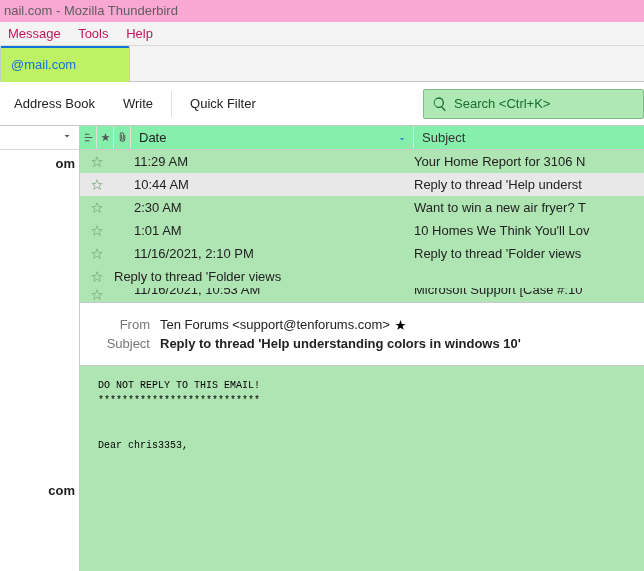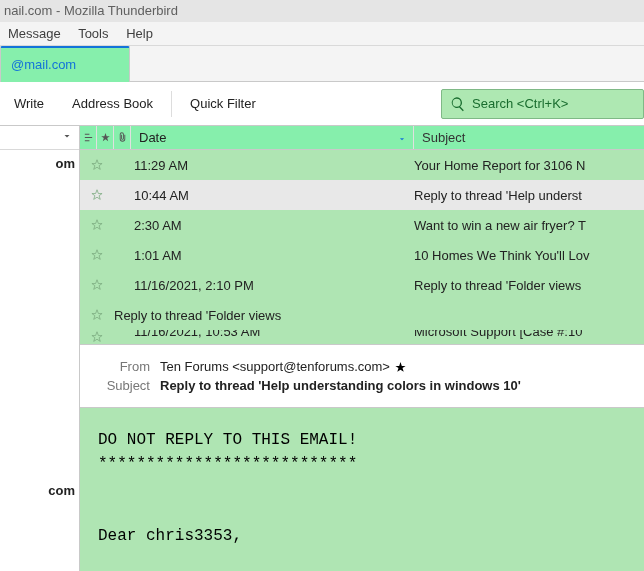--- a/index.html
+++ b/index.html
@@ -1,80 +1,80 @@
 <!DOCTYPE html>
 <html><head>
 <meta charset="utf-8">
 <style>
   *{box-sizing:border-box;margin:0;padding:0;font-family:"Segoe UI",Arial,sans-serif;font-size:13px;color:#222}
   body{width:644px;height:571px;overflow:hidden;background:#fff;position:relative}
-  .titlebar{height:22px;background:#e5e5e5;padding-left:4px;line-height:22px;color:#5f5f5f;font-size:13px}
+  .titlebar{height:22px;background:#f9a8d4;padding-left:4px;line-height:22px;color:#5f5f5f;font-size:13px}
   .menubar{height:24px;background:#f4f4f4;border-bottom:1px solid #d9d9d9;padding-left:8px;line-height:24px}
-  .menubar span{margin-right:14px;color:#404040;text-decoration:underline dotted transparent;cursor:default}
+  .menubar span{margin-right:14px;color:#be185d;text-decoration:underline dotted transparent;cursor:default}
   .menubar span::first-letter{text-decoration:underline}
   .tabstrip{height:36px;background:#f4f4f4;border-bottom:1px solid #c9c9c9;position:relative}
-  .tab{position:absolute;left:0;top:0;height:36px;width:130px;background:#86efac;border:1px solid #c9c9c9;border-bottom:none;border-top:2px solid #1373d9;border-radius:2px 2px 0 0;padding-left:10px;line-height:34px;color:#1373d9}
+  .tab{position:absolute;left:0;top:0;height:36px;width:130px;background:#bef264;border:1px solid #c9c9c9;border-bottom:none;border-top:2px solid #1373d9;border-radius:2px 2px 0 0;padding-left:10px;line-height:34px;color:#1373d9}
   .toolbar{height:44px;background:#fff;border-bottom:1px solid #c9c9c9;display:flex;align-items:center}
   .toolbar .btn{padding:0 14px;line-height:44px;color:#222;cursor:default}
   .toolbar .sep{width:1px;height:26px;background:#ddd;margin:0 4px}
   .toolbar .spacer{flex:1}
-  .search{display:flex;align-items:center;background:#aee8b2;height:30px;border:1px solid #7fb986;border-radius:2px;margin-right:0;padding:0 8px;width:203px}
+  .search{display:flex;align-items:center;background:#aee8b2;height:30px;border:1px solid #7fb986;border-radius:2px;margin-right:0;padding:0 8px;width:221px}
   .search svg{width:16px;height:16px;fill:#1a6d2f;margin-right:6px}
   .search input{border:none;background:transparent;outline:none;color:#1a6d2f;width:160px}
   .search input::placeholder{color:#1a6d2f}
   .main{display:flex;height:calc(571px - 22px - 24px - 36px - 44px)}
   .sidebar{width:80px;border-right:1px solid #c9c9c9;background:#fff;position:relative}
   .acct{height:24px;border-bottom:1px solid #d9d9d9;position:relative}
   .acct .chev{position:absolute;right:6px;top:4px}
   .sbitem{padding:6px 4px 6px 2px;font-weight:bold;color:#222;text-align:right;overflow:hidden;white-space:nowrap}
   .chev svg{width:12px;height:12px;fill:#555}
   .listwrap{flex:1;display:flex;flex-direction:column;overflow:hidden}
   .colhdr{height:24px;background:#86efac;border-bottom:1px solid #c9c9c9;display:flex;align-items:center}
   .hcell{border-right:1px solid #e0e0e0;height:100%;display:flex;align-items:center;padding:0 4px;color:#333}
   .hcell.icon{width:17px;justify-content:center;padding:0}
   .hcell.date{width:283px;position:relative;padding-left:8px}
   .hcell.date .sortarrow{position:absolute;right:6px;top:6px}
   .hcell.subject{flex:1;padding-left:8px;border-right:none}
   .rows{}
-  .row{height:30px;display:flex;align-items:center;background:#afe5b3}
+  .row{height:23px;display:flex;align-items:center;background:#afe5b3}
   .row.sel{background:#e8e8e8}
   .row .star{width:34px;display:flex;justify-content:center}
   .row .date{width:300px;padding-left:20px}
   .row .subj{flex:1;white-space:nowrap;overflow:hidden}
   .row.cut{height:14px;overflow:hidden}
   .row.cut .date,.row.cut .subj{transform:translateY(-6px)}
   svg.star-o{width:14px;height:14px;fill:none;stroke:#7ba97f;stroke-width:1.3}
   .panewrap{flex:1;display:flex;flex-direction:column;overflow:hidden}
   .hdrpane{background:#fff;border-top:1px solid #c9c9c9;border-bottom:1px solid #c9c9c9;padding:10px 12px}
   .hrow{display:flex;align-items:flex-start;margin:4px 0}
   .hlabel{width:58px;text-align:right;color:#777;margin-right:10px}
   .hval{color:#222}
   .hval b{font-weight:700}
   svg.star-k{width:13px;height:13px;fill:#000;margin-left:4px;vertical-align:middle}
   svg.star-b{width:13px;height:13px;fill:#1373d9;margin-left:4px;vertical-align:middle}
-  .bodypane{flex:1;background:#afe5b3;padding:20px 18px;font-family:"Courier New",monospace;font-size:16px;white-space:pre;overflow:hidden;color:#000;line-height:1.5}
+  .bodypane{flex:1;background:#afe5b3;padding:12px 18px;font-family:"Courier New",monospace;font-size:10px;white-space:pre;overflow:hidden;color:#000;line-height:1.5}
 </style>
 </head>
 <body>
 
 <div class="titlebar">nail.com - Mozilla Thunderbird</div>
 
 <div class="menubar">
   <span>Message</span>
   <span>Tools</span>
   <span>Help</span>
 </div>
 
 <div class="tabstrip">
   <div class="tab">@mail.com</div>
 </div>
 
 <div class="toolbar">
+  <div class="btn">Address Book</div>
   <div class="btn">Write</div>
-  <div class="btn">Address Book</div>
   <div class="sep"></div>
   <div class="btn">Quick Filter</div>
   <div class="spacer"></div>
   <div class="search">
     <svg viewBox="0 0 24 24">
         <path d="M10 2a8 8 0 015.3 13.9l5.4 5.4-1.4 1.4-5.4-5.4A8 8 0 1110 2zm0 2a6 6 0 100 12 6 6 0 000-12z"></path>
       </svg>
     <input placeholder="Search &lt;Ctrl+K&gt;" style="">
   </div>
 </div>

